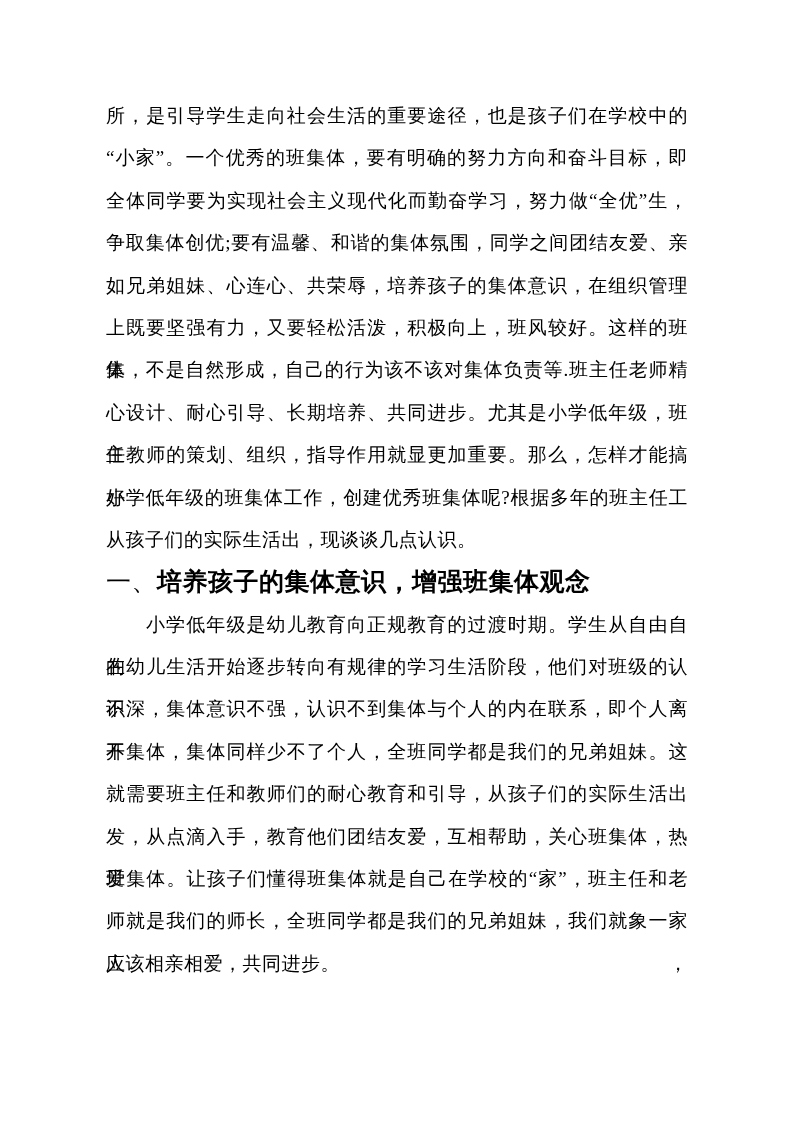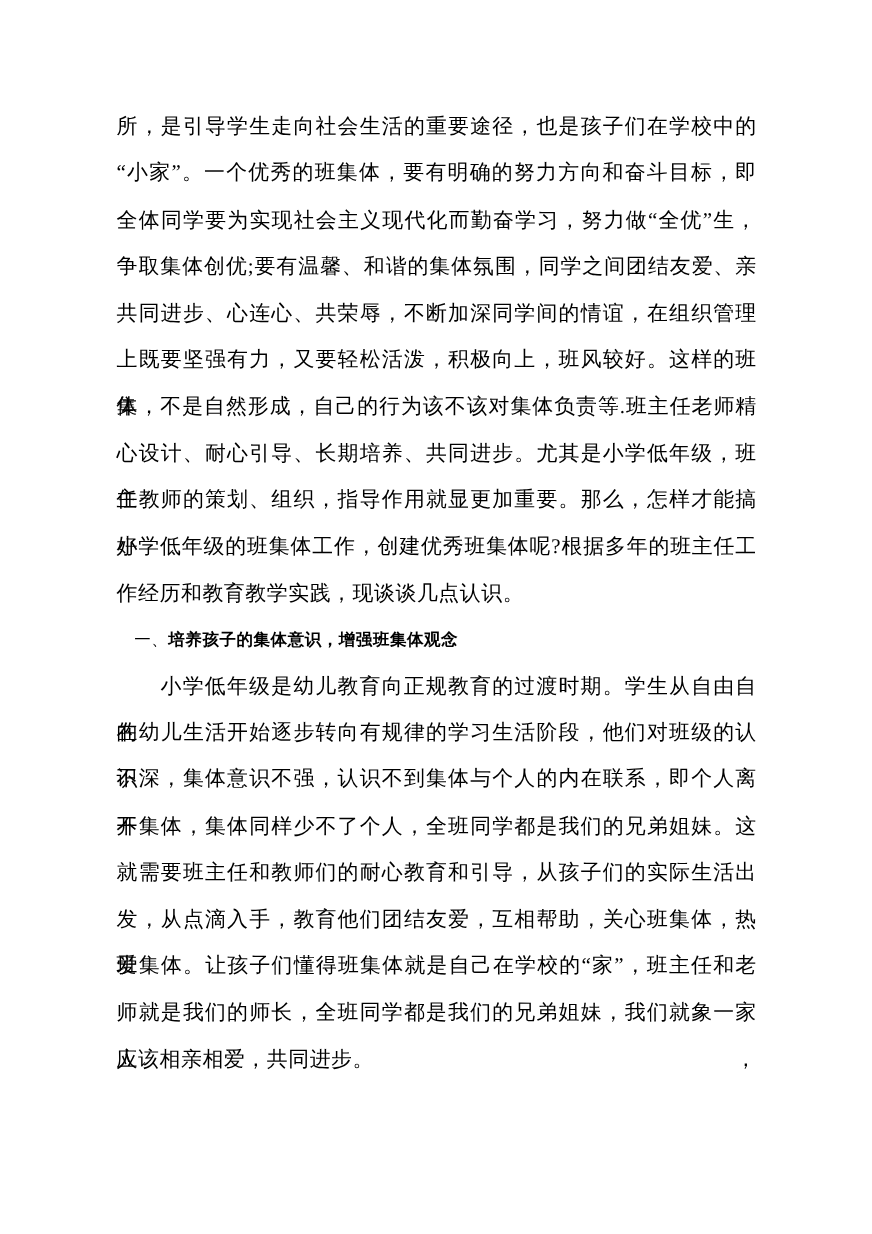--- a/index.html
+++ b/index.html
@@ -40,45 +40,44 @@
   
   .line.j {
     white-space: normal;
     text-align: justify;
     text-align-last: justify;
   }
   .line.indent2 {
     text-indent: 40px;
   }
   .line.heading {
-    font-size: 15px;
-    margin-left: 16px;
+    font-size: 25px;
   }
   .heading .bold {
     font-weight: bold;
   }
 </style>
 </head>
 <body style="background: rgb(255, 255, 255); color: rgb(0, 0, 0);">
 
 <div class="page">
   <div class="text-block">
 
     <div>
       <div class="line j">所，是引导学生走向社会生活的重要途径，也是孩子们在学校中的</div>
       <div class="line j">“小家”。一个优秀的班集体，要有明确的努力方向和奋斗目标，即</div>
       <div class="line j">全体同学要为实现社会主义现代化而勤奋学习，努力做“全优”生，</div>
       <div class="line j">争取集体创优;要有温馨、和谐的集体氛围，同学之间团结友爱、亲</div>
-      <div class="line j">共同进步、心连心、共荣辱，不断加深同学间的情谊，在组织管理</div>
+      <div class="line j">如兄弟姐妹、心连心、共荣辱，培养孩子的集体意识，在组织管理</div>
       <div class="line j">上既要坚强有力，又要轻松活泼，积极向上，班风较好。这样的班集</div>
       <div class="line j">体，不是自然形成，自己的行为该不该对集体负责等.班主任老师精</div>
       <div class="line j">心设计、耐心引导、长期培养、共同进步。尤其是小学低年级，班主</div>
       <div class="line j">任教师的策划、组织，指导作用就显更加重要。那么，怎样才能搞好</div>
       <div class="line j">小学低年级的班集体工作，创建优秀班集体呢?根据多年的班主任工</div>
-      <div class="line">作经历和教育教学实践，现谈谈几点认识。</div>
+      <div class="line">从孩子们的实际生活出，现谈谈几点认识。</div>
     </div>
 
     <div class="line heading"><span>一、</span><span class="bold">培养孩子的集体意识，增强班集体观念</span></div>
 
     <div>
       <div class="line j indent2">小学低年级是幼儿教育向正规教育的过渡时期。学生从自由自在</div>
       <div class="line j">的幼儿生活开始逐步转向有规律的学习生活阶段，他们对班级的认识</div>
       <div class="line j">不深，集体意识不强，认识不到集体与个人的内在联系，即个人离不</div>
       <div class="line j">开集体，集体同样少不了个人，全班同学都是我们的兄弟姐妹。这</div>
       <div class="line j">就需要班主任和教师们的耐心教育和引导，从孩子们的实际生活出</div>

